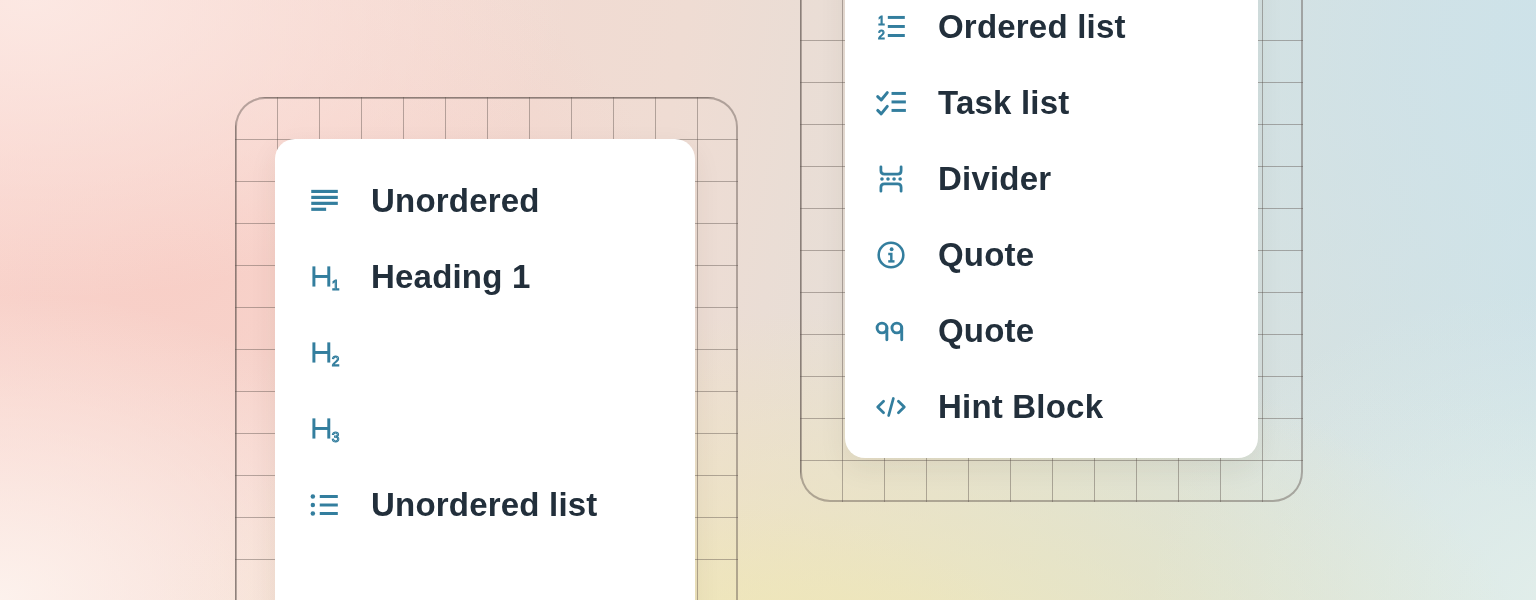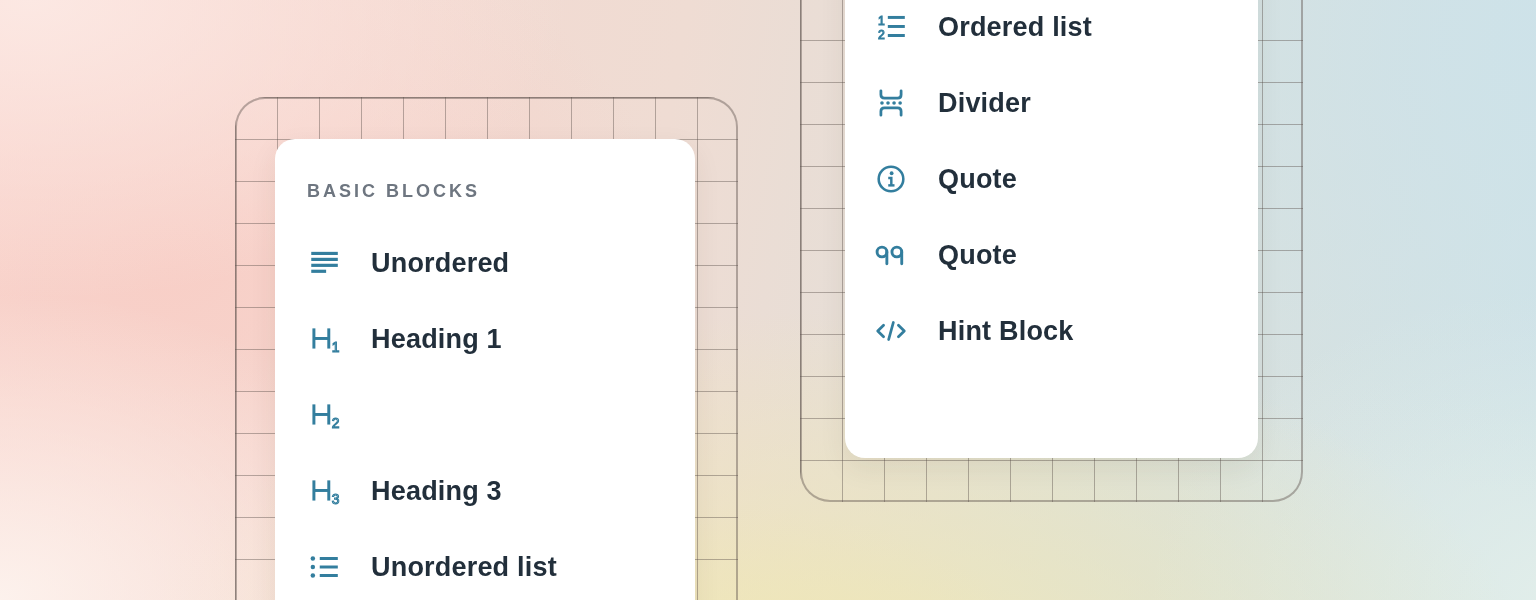--- a/index.html
+++ b/index.html
@@ -62,21 +62,21 @@
   .row{
     height:76px;
     display:flex;
     align-items:center;
     gap:30px;
     cursor:pointer;
   }
   .icon{width:34px;height:34px;flex:0 0 34px;display:flex;align-items:center;justify-content:center;}
   .icon svg{width:34px;height:34px;stroke:var(--teal);fill:none;}
   .row .label{
-    font-size:27px;
+    font-size:33px;
     font-weight:700;
     color:var(--label);
     letter-spacing:0.2px;
     white-space:nowrap;
   }
 </style>
 </head>
 <body>
 
 <svg width="0" height="0" style="position:absolute" aria-hidden="true">
@@ -182,21 +182,20 @@
     </symbol>
   </defs>
 </svg>
 
 <div class="bg"></div>
 
 <div class="grid-panel left"></div>
 <div class="grid-panel right"></div>
 
 <div class="card left">
-  <div class="section-label">BASIC BLOCKS</div>
   <div class="menu" id="left-menu">
   <div class="row">
     <span class="icon">
       <svg>
             <use href="#paragraph-icon"></use>
           </svg>
     </span>
     <span class="label">Unordered</span>
   </div>
 
@@ -216,21 +215,20 @@
           </svg>
     </span>
   </div>
 
   <div class="row">
     <span class="icon">
       <svg>
             <use href="#heading-3-icon"></use>
           </svg>
     </span>
-    <span class="label">Heading 3</span>
   </div>
 
   <div class="row">
     <span class="icon">
       <svg>
             <use href="#unordered-list-icon"></use>
           </svg>
     </span>
     <span class="label">Unordered list</span>
   </div>
@@ -241,20 +239,28 @@
   <div class="menu" id="right-menu">
   <div class="row">
     <span class="icon">
       <svg>
             <use href="#ordered-list-icon"></use>
           </svg>
     </span>
     <span class="label">Ordered list</span>
   </div>
 
+  <div class="row">
+    <span class="icon">
+      <svg>
+            <use href="#task-list-icon"></use>
+          </svg>
+    </span>
+    <span class="label">Task list</span>
+  </div>
 
   <div class="row">
     <span class="icon">
       <svg>
             <use href="#divider-icon"></use>
           </svg>
     </span>
     <span class="label">Divider</span>
   </div>
 

